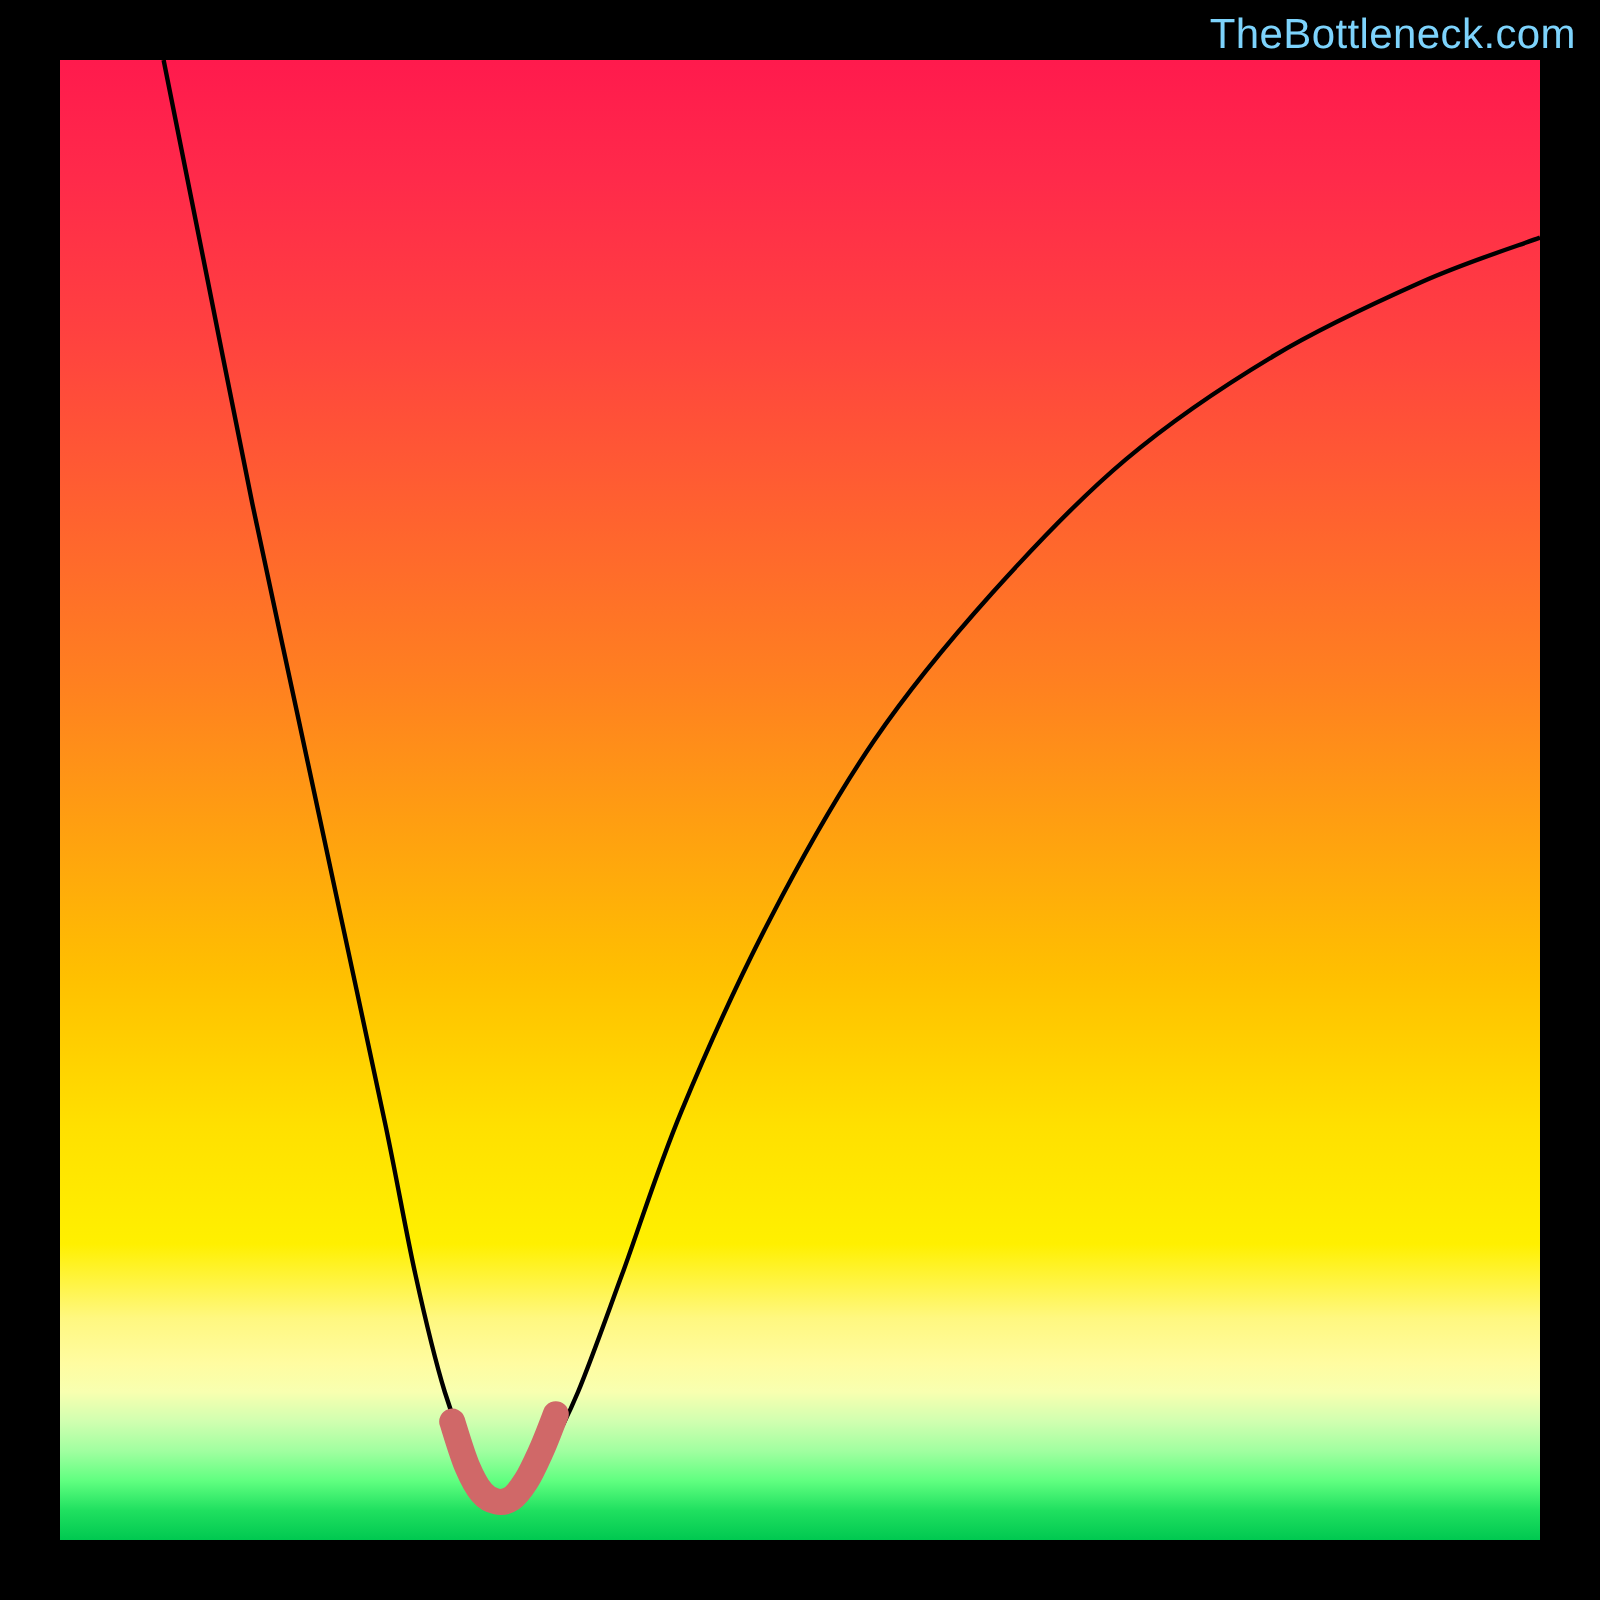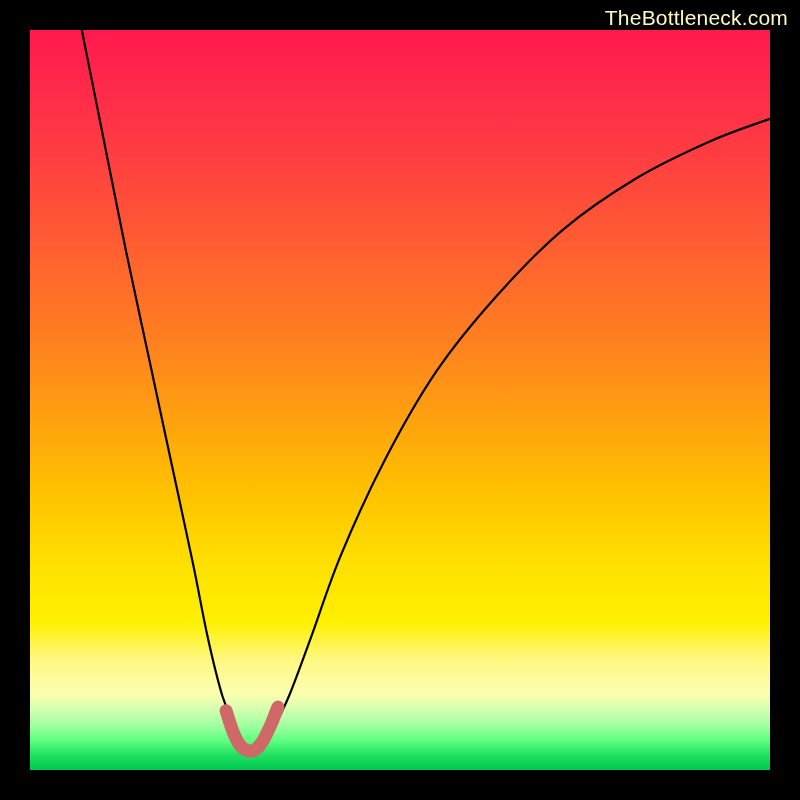--- a/index.html
+++ b/index.html
@@ -9,21 +9,21 @@
     height: 800px;
     background: #000;
     position: relative;
     overflow: hidden;
     font-family: Arial, sans-serif;
   }
   .watermark {
     position: absolute;
     top: 6px;
     right: 12px;
-    color: #fef9c3;
+    color: #7dd3fc;
     font-size: 21px;
     font-weight: normal;
     z-index: 10;
     letter-spacing: 0.2px;
   }
   .plot-area {
     position: absolute;
     top: 30px;
     left: 30px;
     width: 740px;

